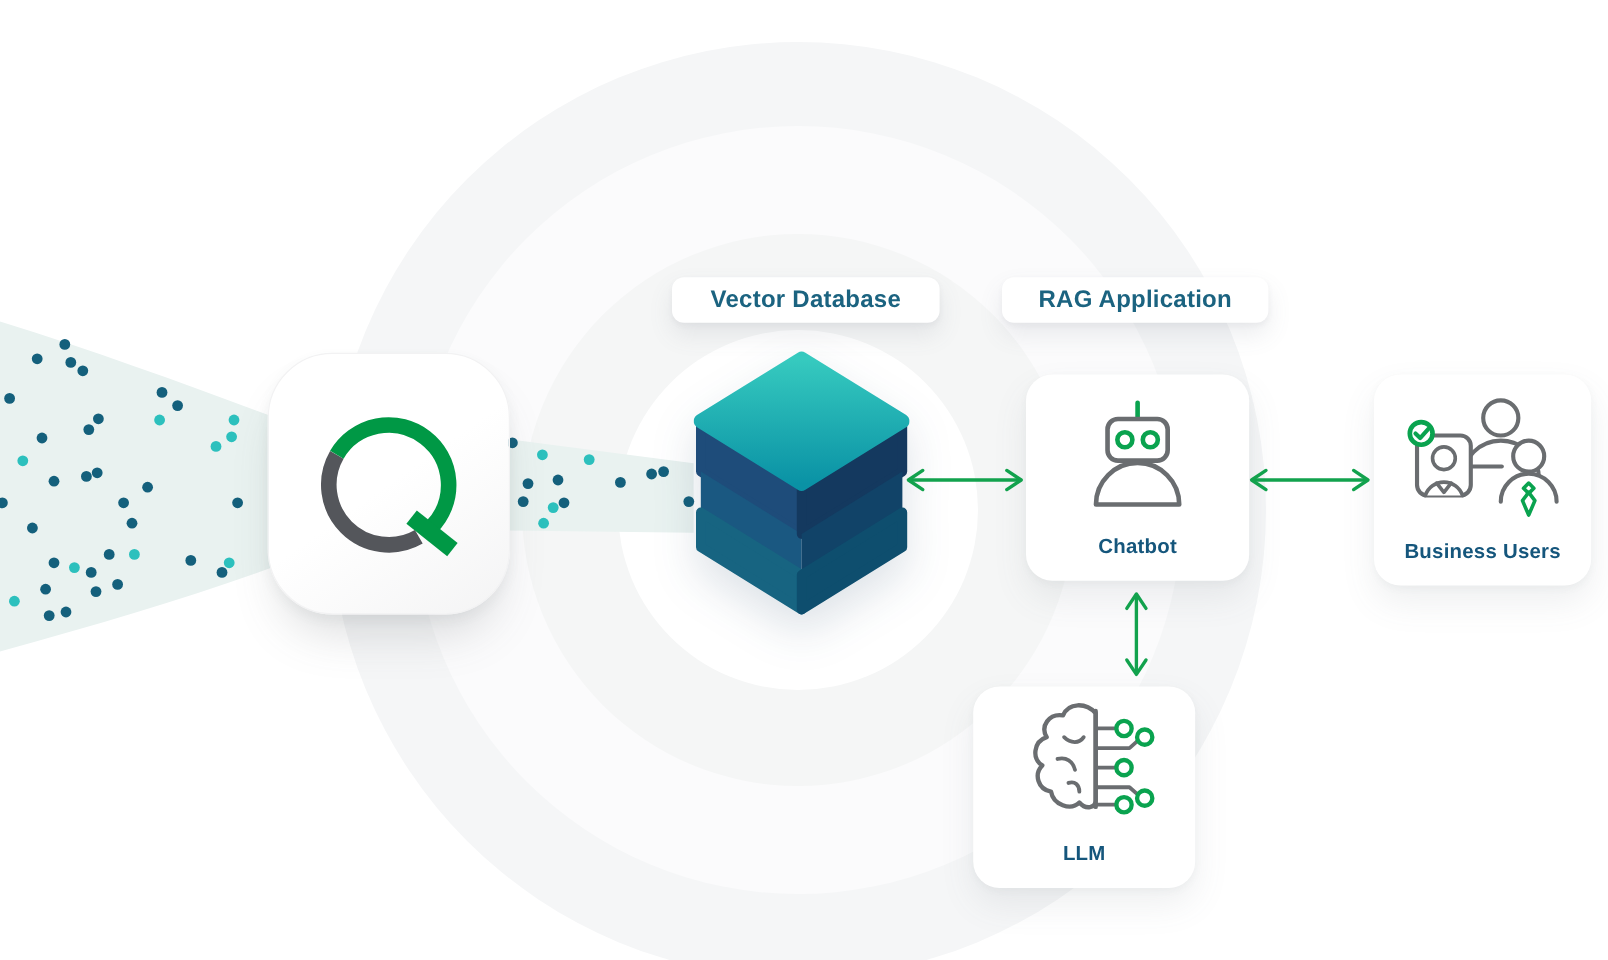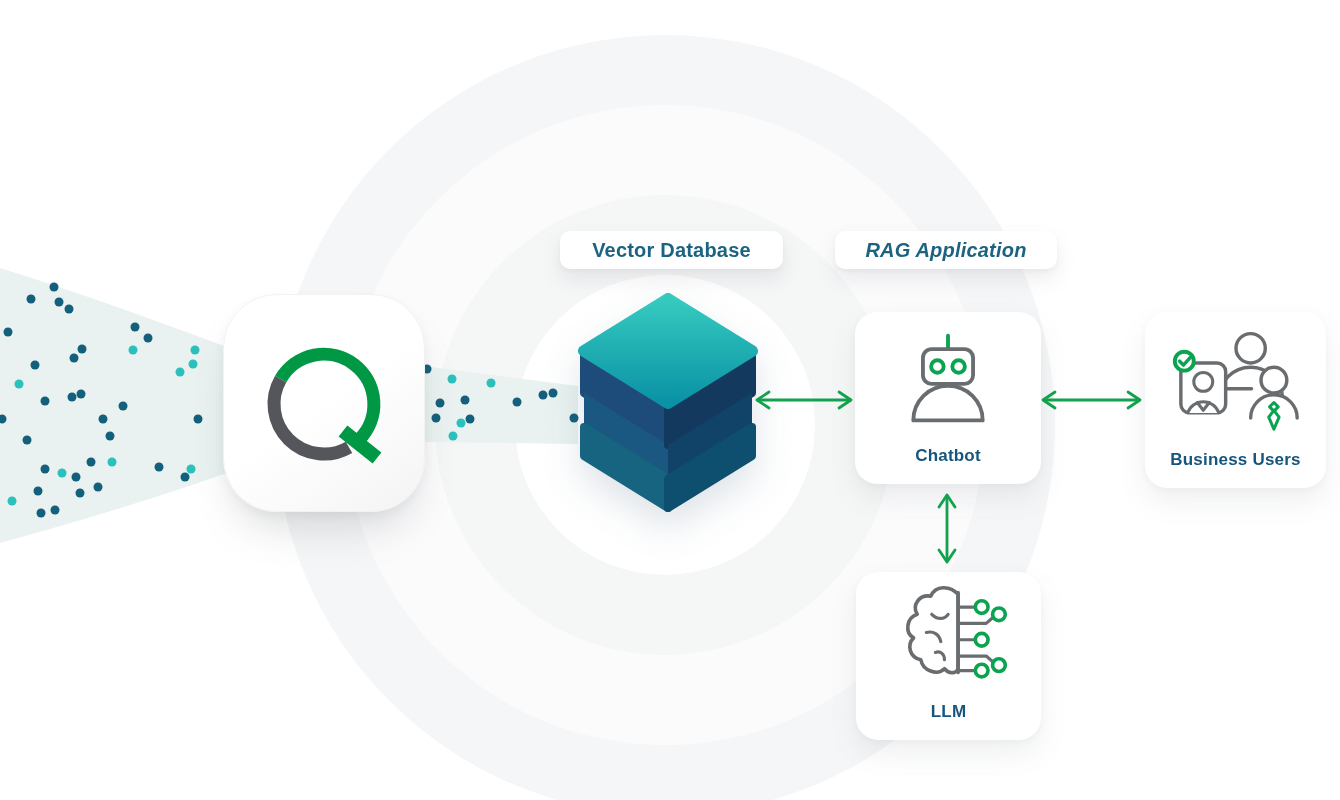--- a/index.html
+++ b/index.html
@@ -36,35 +36,35 @@
     filter:drop-shadow(0 16px 18px rgba(20,60,90,.14));}
 
   .pill{
     position:absolute;z-index:4;height:38px;border-radius:10px;background:#fff;
     box-shadow:0 10px 20px rgba(100,110,120,.12), 0 2px 4px rgba(100,110,120,.06);
     display:flex;align-items:center;justify-content:center;
     font-weight:700;font-size:20px;color:var(--pill-text,#1b6380);
     letter-spacing:.2px;
   }
   .pill.vector{left:560px;top:231px;width:223px;}
-  .pill.rag{left:835px;top:231px;width:222px;font-style:italic;}
+  .pill.rag{left:835px;top:231px;width:222px;}
 
   .node-card{
     position:absolute;z-index:4;background:#fff;border-radius:22px;
     box-shadow:0 14px 28px rgba(100,110,120,.10), 0 2px 6px rgba(100,110,120,.05);
     display:flex;flex-direction:column;align-items:center;justify-content:flex-end;
   }
   .node-card .icon-box{flex:1;display:flex;align-items:center;justify-content:center;width:100%;}
   .node-label{
     font-weight:700;font-size:17px;color:var(--card-label,#15567c);
     padding-bottom:18px;letter-spacing:.2px;
   }
   .card-chatbot{left:855px;top:312px;width:186px;height:172px;}
   .card-business{left:1145px;top:312px;width:181px;height:176px;}
-  .card-llm{left:856px;top:572px;width:185px;height:168px;}
+  .card-llm{left:811px;top:572px;width:185px;height:168px;}
 
   .arrows-svg{position:absolute;left:0;top:0;z-index:5;pointer-events:none;}
   .arrow{stroke:var(--arrow-green,#12a24d);stroke-width:2.8;fill:none;
     stroke-linecap:round;stroke-linejoin:round;}
 
   .gray-stroke{stroke:var(--icon-gray,#6a6d70);fill:#fff;stroke-linecap:round;stroke-linejoin:round;}
   .green-stroke{stroke:var(--icon-green,#0aa34f);fill:#fff;stroke-linecap:round;stroke-linejoin:round;}
   .no-fill{fill:none;}
 </style>
 </head>

